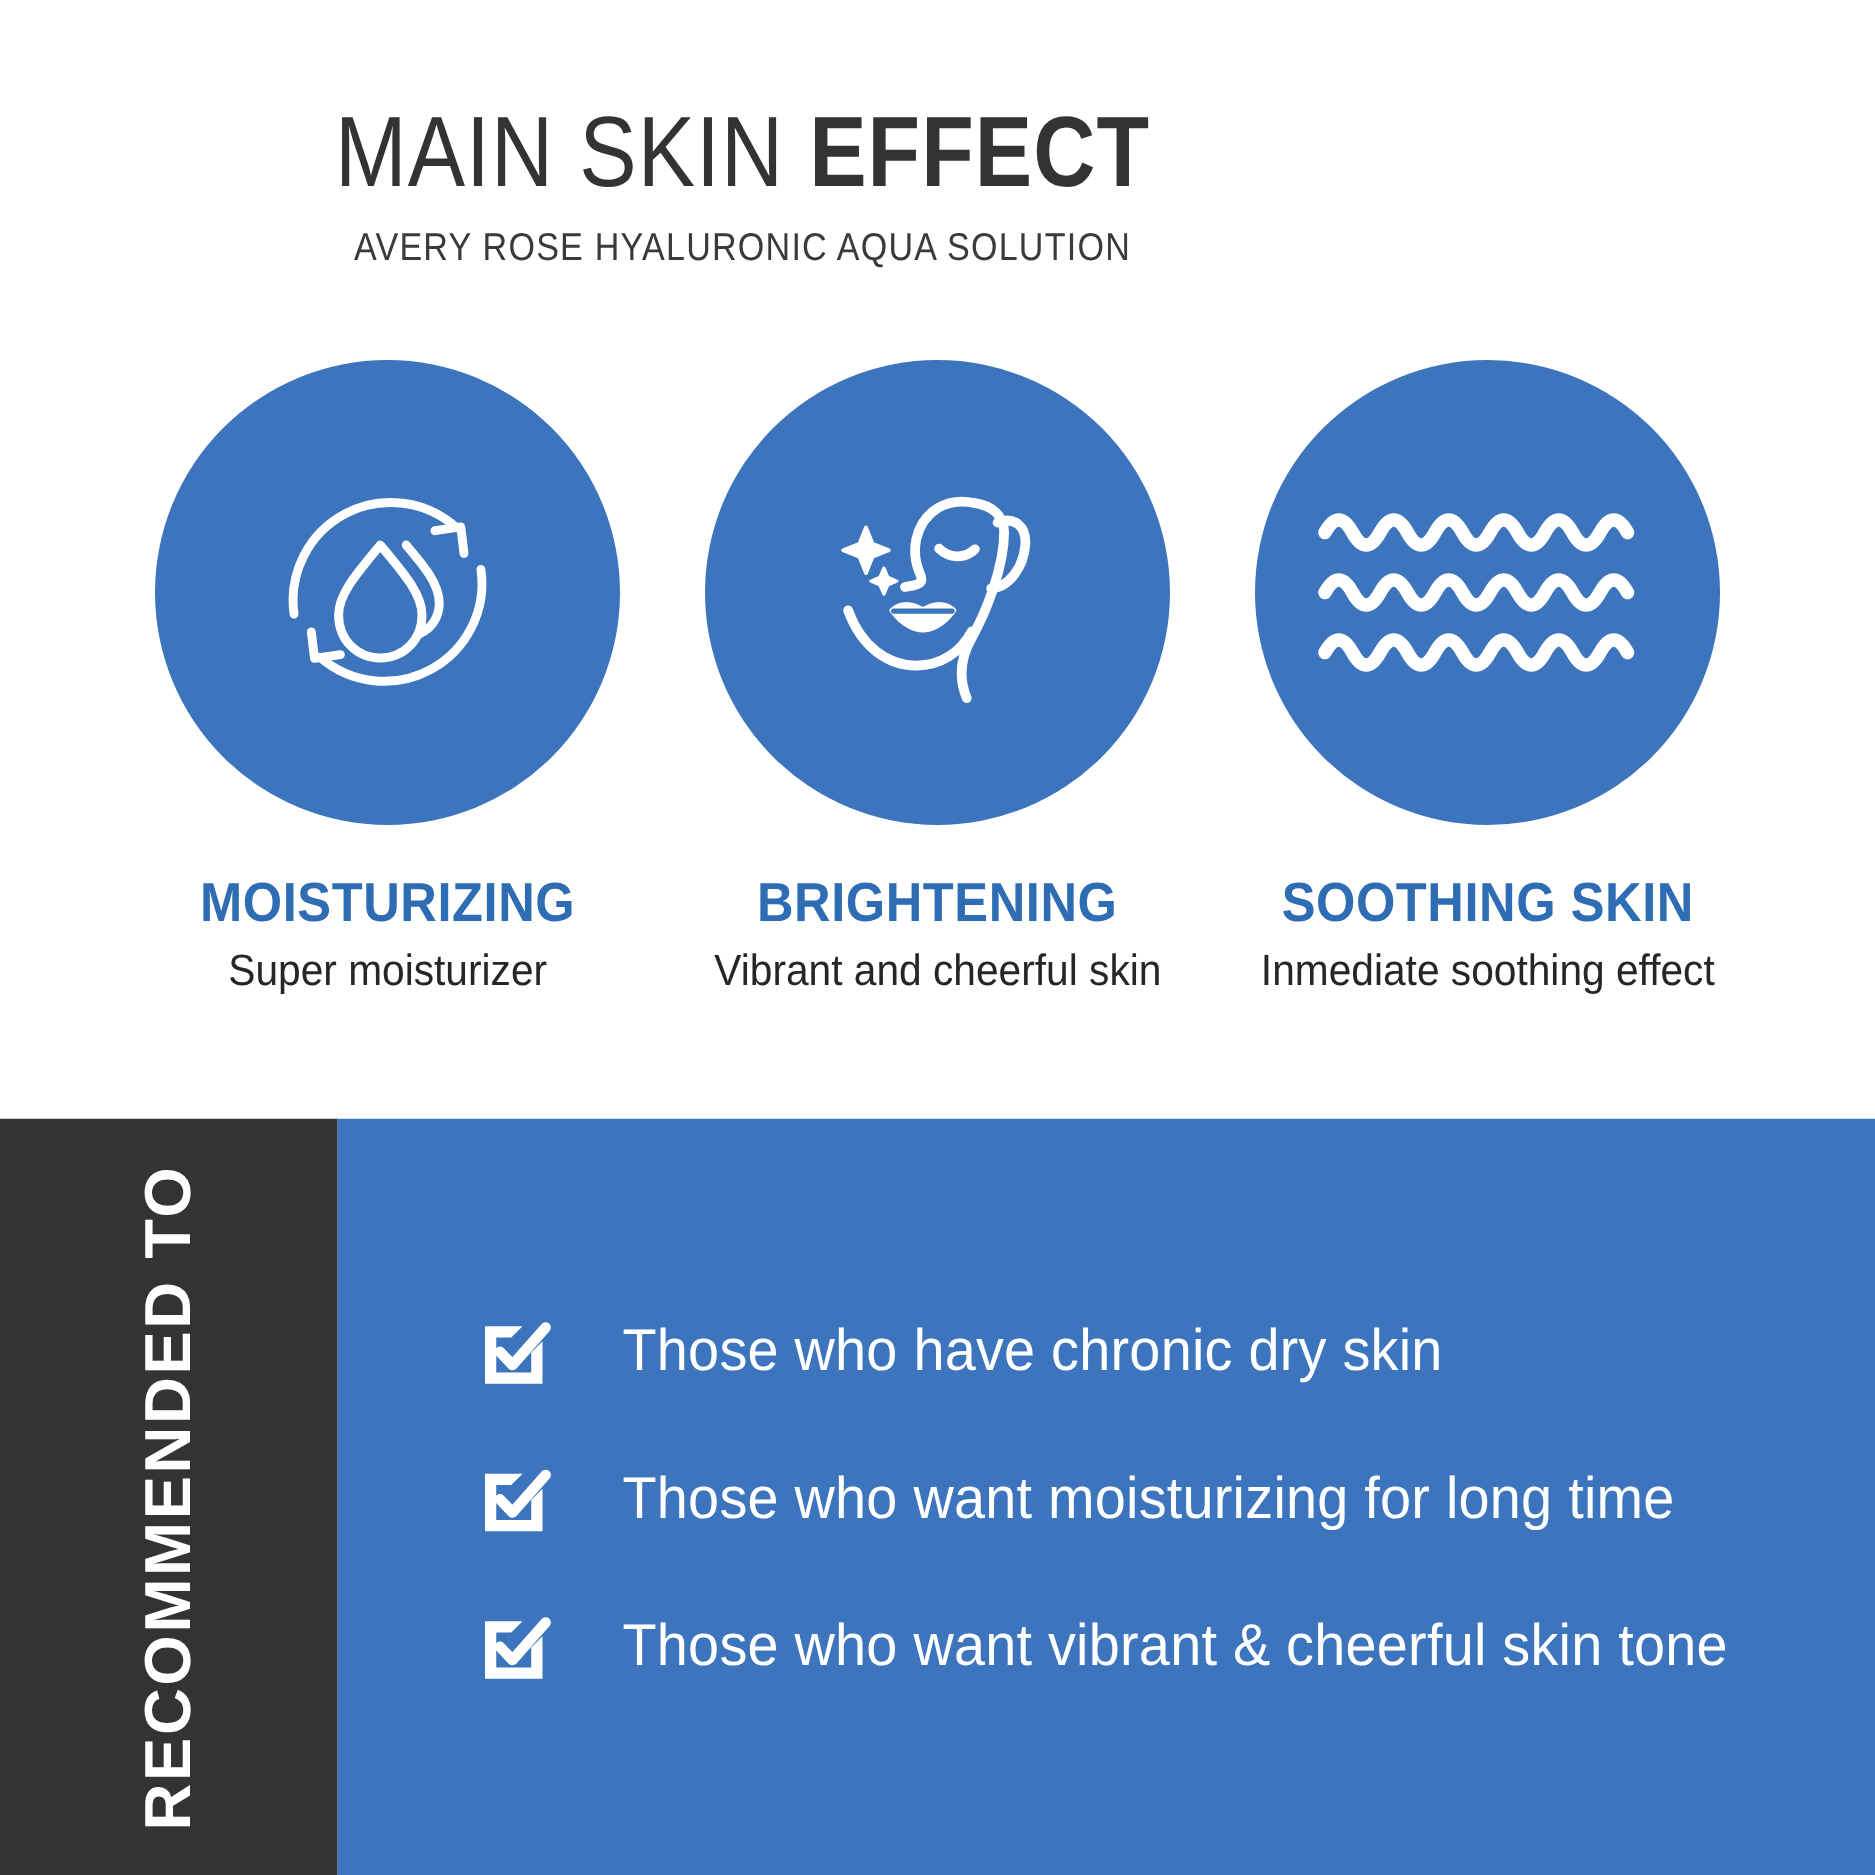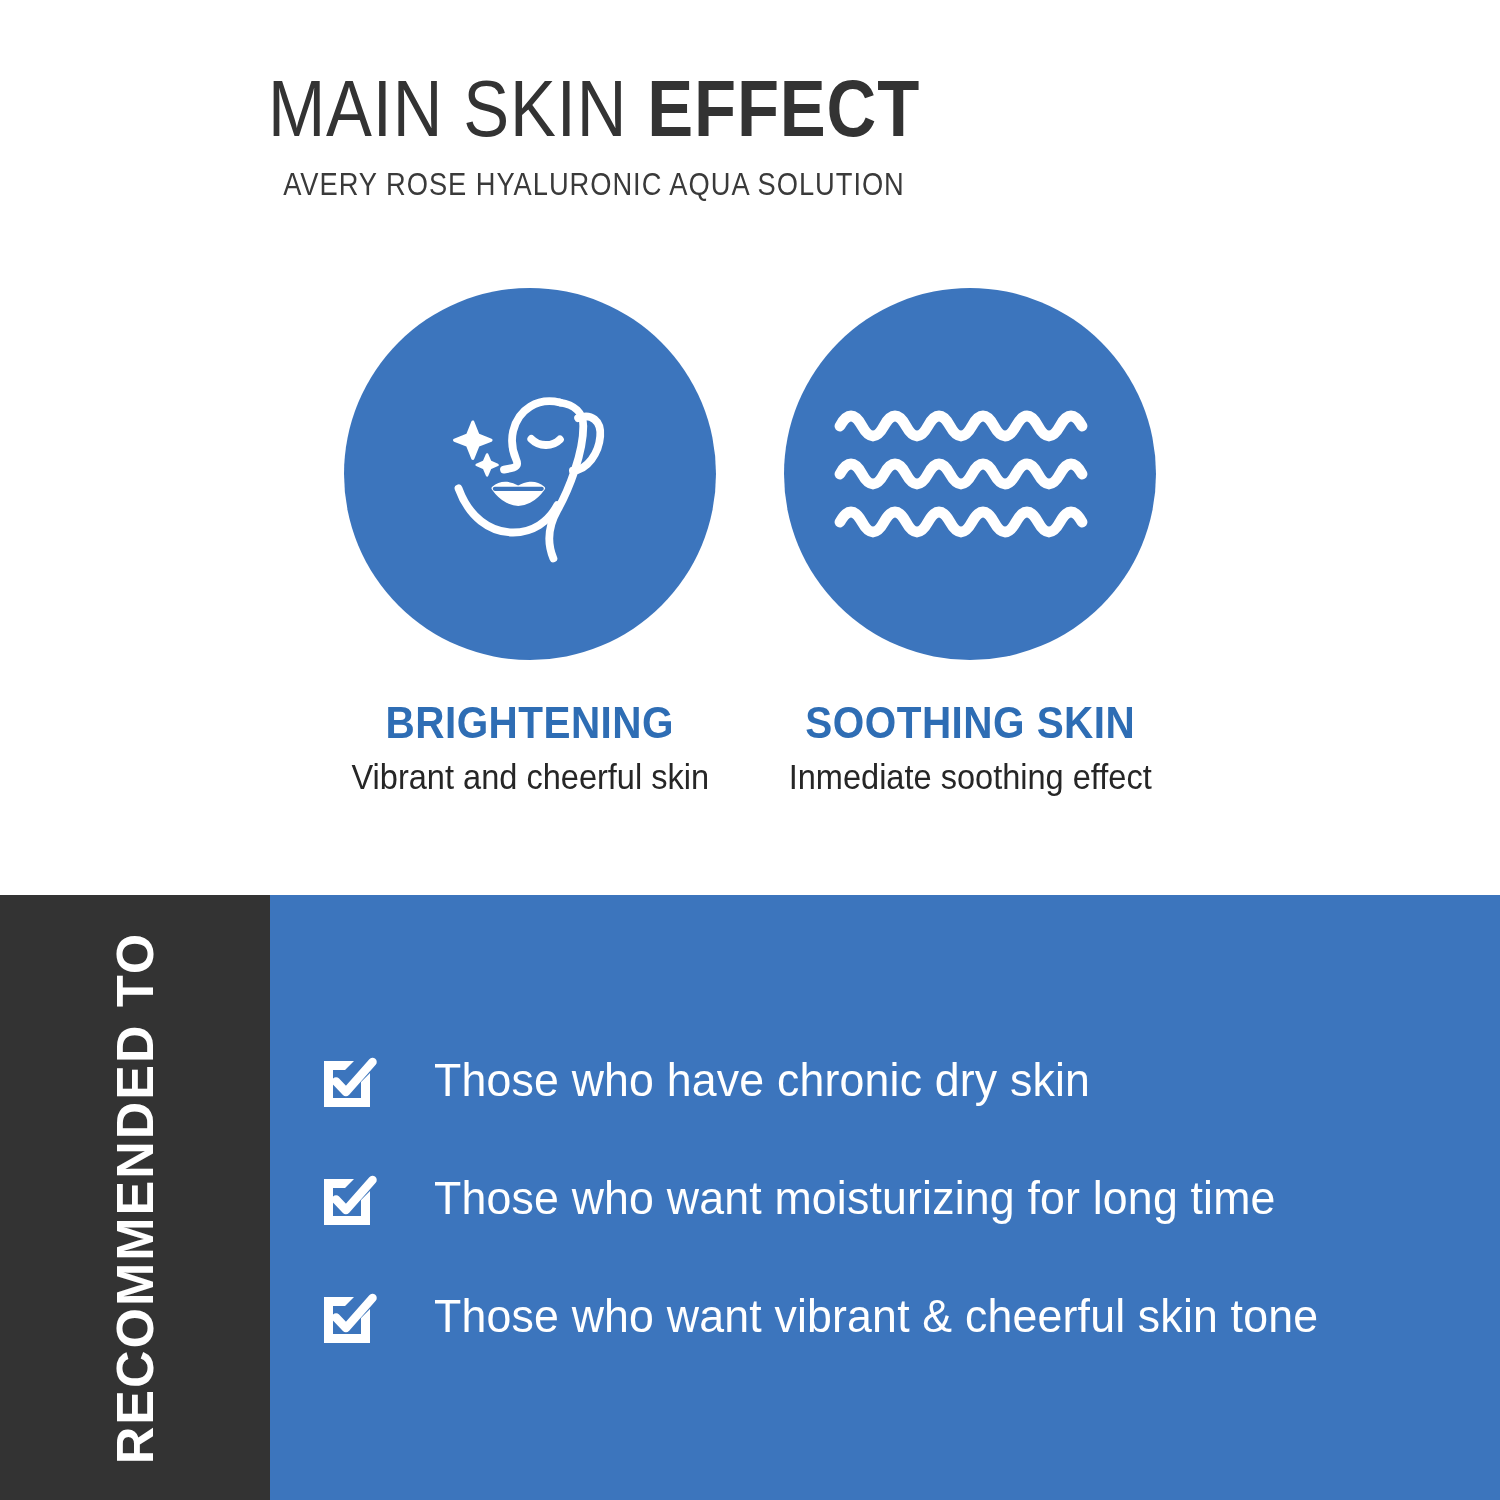--- a/index.html
+++ b/index.html
@@ -15,21 +15,21 @@
     position: relative;
     width: 1500px;
     height: 1500px;
     background: #ffffff;
     overflow: hidden;
   }
 
   
   .header {
     position: absolute;
-    top: 3px; left: 0;
+    top: 16px; left: 0;
     width: 1188px;
     padding-top: 62px;
     text-align: center;
   }
   .title {
     font-family: "Liberation Sans Narrow", "Liberation Sans", sans-serif;
     font-size: 80px;
     line-height: 88px;
     letter-spacing: 1px;
     color: #333333;
@@ -127,21 +127,21 @@
     color: #ffffff;
     white-space: nowrap;
   }
   .list-panel {
     flex: 1 1 auto;
     height: 605px;
     background: #3C75BD;
     display: flex;
     flex-direction: column;
     justify-content: center;
-    padding-left: 50px;
+    padding-left: 114px;
     box-sizing: border-box;
   }
   .list-item {
     display: flex;
     align-items: center;
     height: 118px;
   }
   .check-box {
     flex: 0 0 auto;
     width: 62px;
@@ -166,20 +166,41 @@
 
 <div id="page">
 
   <div class="header">
     <div class="title"><span class="light">MAIN SKIN </span><span class="bold">EFFECT</span></div>
     <div class="subtitle">AVERY ROSE HYALURONIC AQUA SOLUTION</div>
   </div>
 
   <div class="features">
 
+    <div class="feature">
+      <div class="circle">
+        <span>
+          <svg width="230" height="230" viewBox="0 0 100 100" fill="none" stroke="#ffffff" stroke-width="3.1" stroke-linecap="round" stroke-linejoin="round">
+
+            <path d="M17.5 57.5 A34 34 0 0 1 74 27.5"></path>
+            <path d="M82.5 42 A34 34 0 0 1 26.5 72.5"></path>
+
+            <path d="M66.5 28.5 L75.5 27.2 L76.6 36.4"></path>
+
+            <path d="M33.6 71.6 L24.6 72.9 L23.5 63.7"></path>
+
+            <path d="M56.5 33.5 C62.5 40.5 68 47 68 53.7 C68 58.7 65.1 62.6 61.2 64.3"></path>
+
+            <path d="M47.5 33.5 C40.2 42.4 33 50.2 33 57.8 C33 66.6 39.5 72.8 47.5 72.8 C55.5 72.8 62 66.6 62 57.8 C62 50.2 54.8 42.4 47.5 33.5 Z"></path>
+          </svg>
+        </span>
+      </div>
+      <div class="feature-label">MOISTURIZING</div>
+      <div class="feature-desc">Super moisturizer</div>
+    </div>
 
     <div class="feature">
       <div class="circle">
         <span>
           <svg width="260" height="260" viewBox="0 0 100 100" fill="none" stroke="#ffffff" stroke-width="3.0" stroke-linecap="round" stroke-linejoin="round">
 
             <path d="M61.5 22.5 C53 20.5 45.5 25 43.5 33.5 C42.6 37.5 43.4 41.4 44.6 44.2 C45.5 46.3 45.2 47.3 42.7 47.8 L40 48.3"></path>
 
             <path d="M22.5 55.5 C26.5 66.5 34.5 72.5 43.5 72.5 C51 72.5 57 68.5 60.5 62"></path>
 

